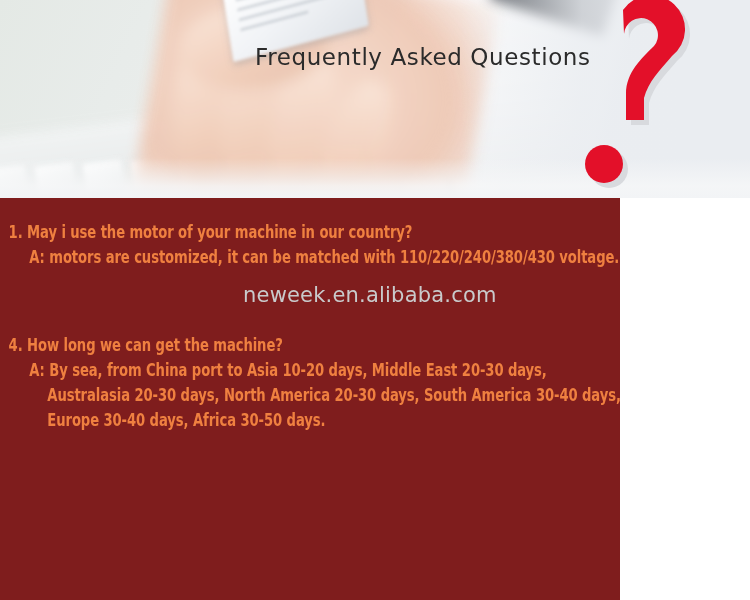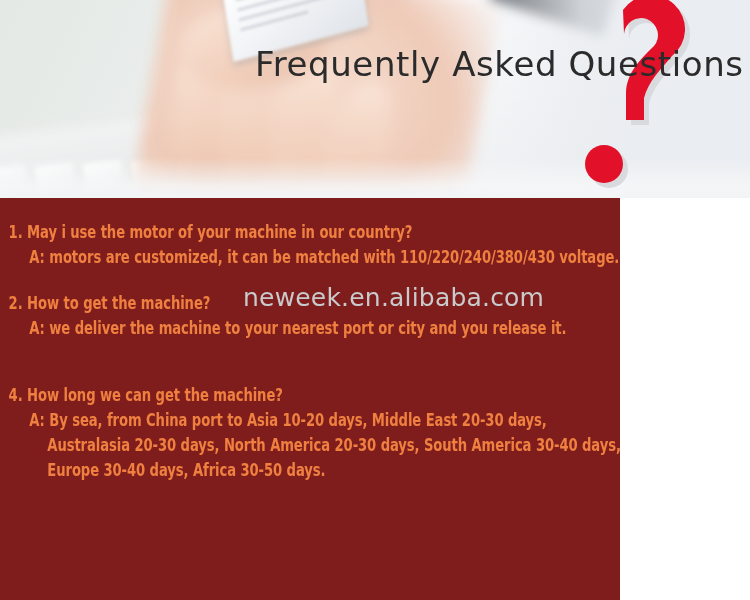--- a/index.html
+++ b/index.html
@@ -116,21 +116,21 @@
   #banner-fade-bottom {
     left: 0; bottom: 0; width: 750px; height: 40px;
     background: linear-gradient(180deg, rgba(246,247,248,0) 0%, rgba(246,247,248,.85) 70%, #f2f4f6 100%);
   }
 
   #banner-title {
     position: absolute;
     left: 255px;
     top: 44px;
     font-family: "DejaVu Sans", sans-serif;
-    font-size: 34px;
+    font-size: 23px;
     font-weight: 400;
     letter-spacing: .6px;
     color: #2b2b2b;
     white-space: nowrap;
     z-index: 6;
   }
 
   
   #qmark {
     position: absolute;
@@ -166,21 +166,21 @@
   .a-line  { padding-left: 34px; }
   .cont-line { padding-left: 55px; }
 
   .gap { height: 21px; }
 
   #watermark {
     position: absolute;
     left: 243px;
     top: 283px;
     font-family: "DejaVu Sans", sans-serif;
-    font-size: 25px;
+    font-size: 21px;
     font-weight: 400;
     color: #c9cacb;
     letter-spacing: .2px;
     white-space: nowrap;
     z-index: 9;
   }
 </style>
 </head>
 <body>
 
@@ -252,24 +252,20 @@
   <div id="faq">
 
     <div style="height:22px"></div>
 
     <div class="faq-block">
       <div class="q-line">1. May i use the motor of your machine in our country?</div>
       <div class="a-line">A: motors are customized, it can be matched with 110/220/240/380/430 voltage.</div>
     </div>
     <div class="gap"></div>
 
-    <div class="faq-block">
-      <div class="q-line">2. How to get the machine?</div>
-      <div class="a-line">A: we deliver the machine to your nearest port or city and you release it.</div>
-    </div>
     <div class="gap"></div>
 
     <div class="gap"></div>
 
     <div class="faq-block">
       <div class="q-line">4. How long we can get the machine?</div>
       <div class="a-line">A: By sea, from China port to Asia 10-20 days, Middle East 20-30 days,</div>
       <div class="cont-line">Australasia 20-30 days, North America 20-30 days, South America 30-40 days,</div>
       <div class="cont-line">Europe 30-40 days, Africa 30-50 days.</div>
     </div>

